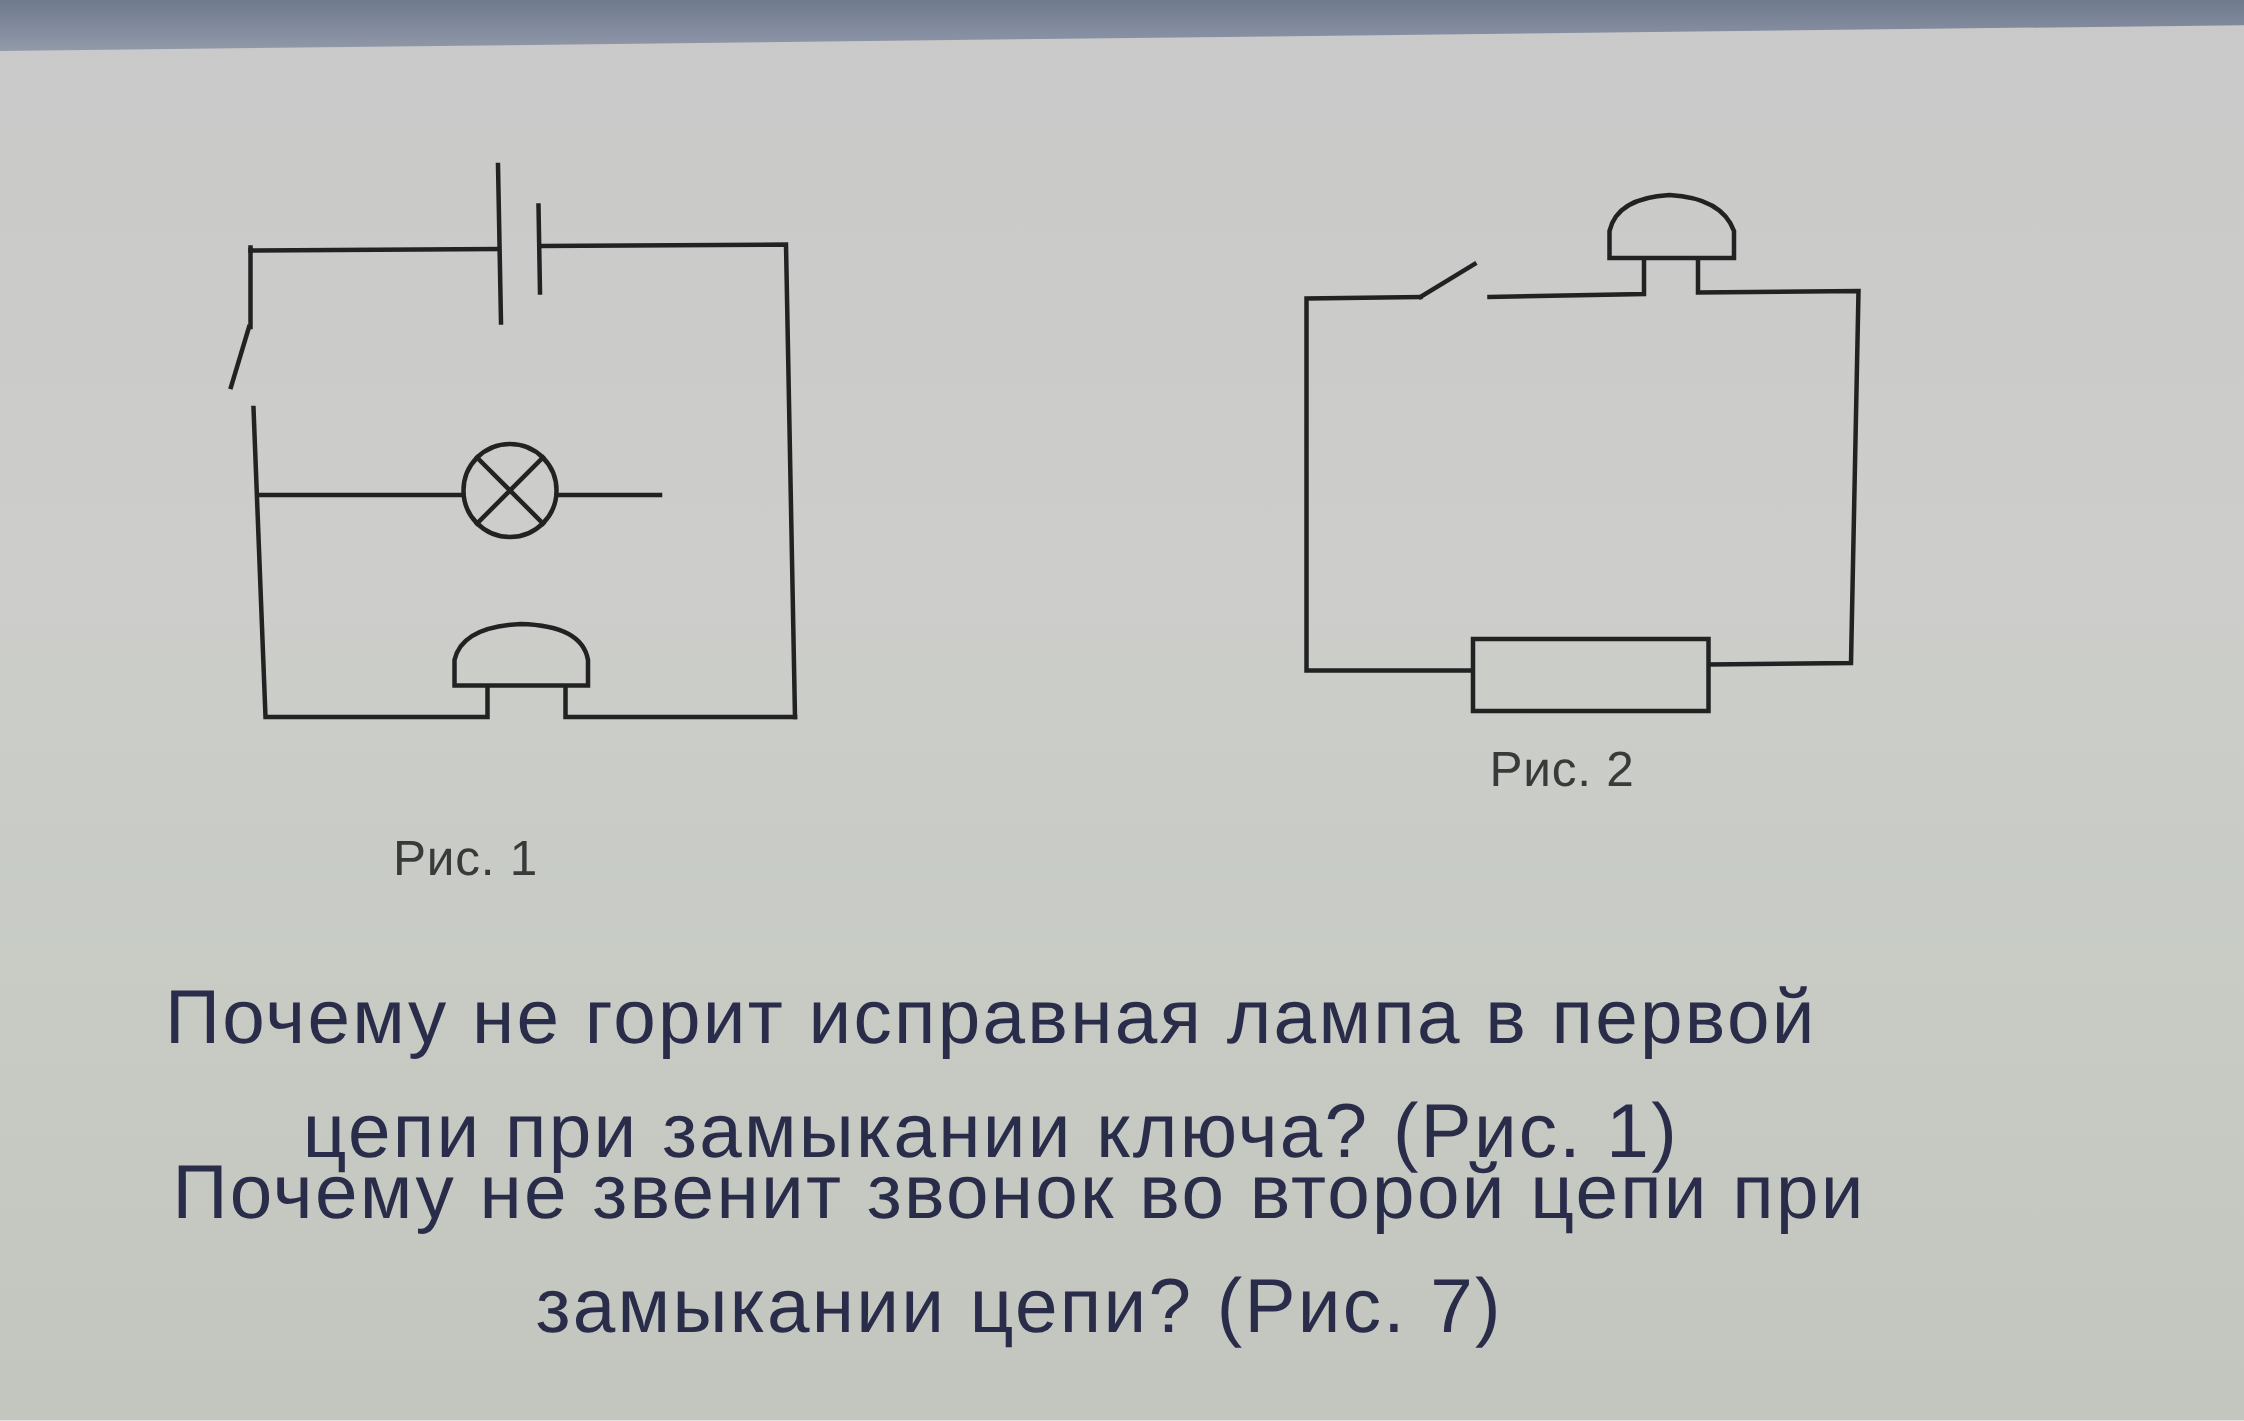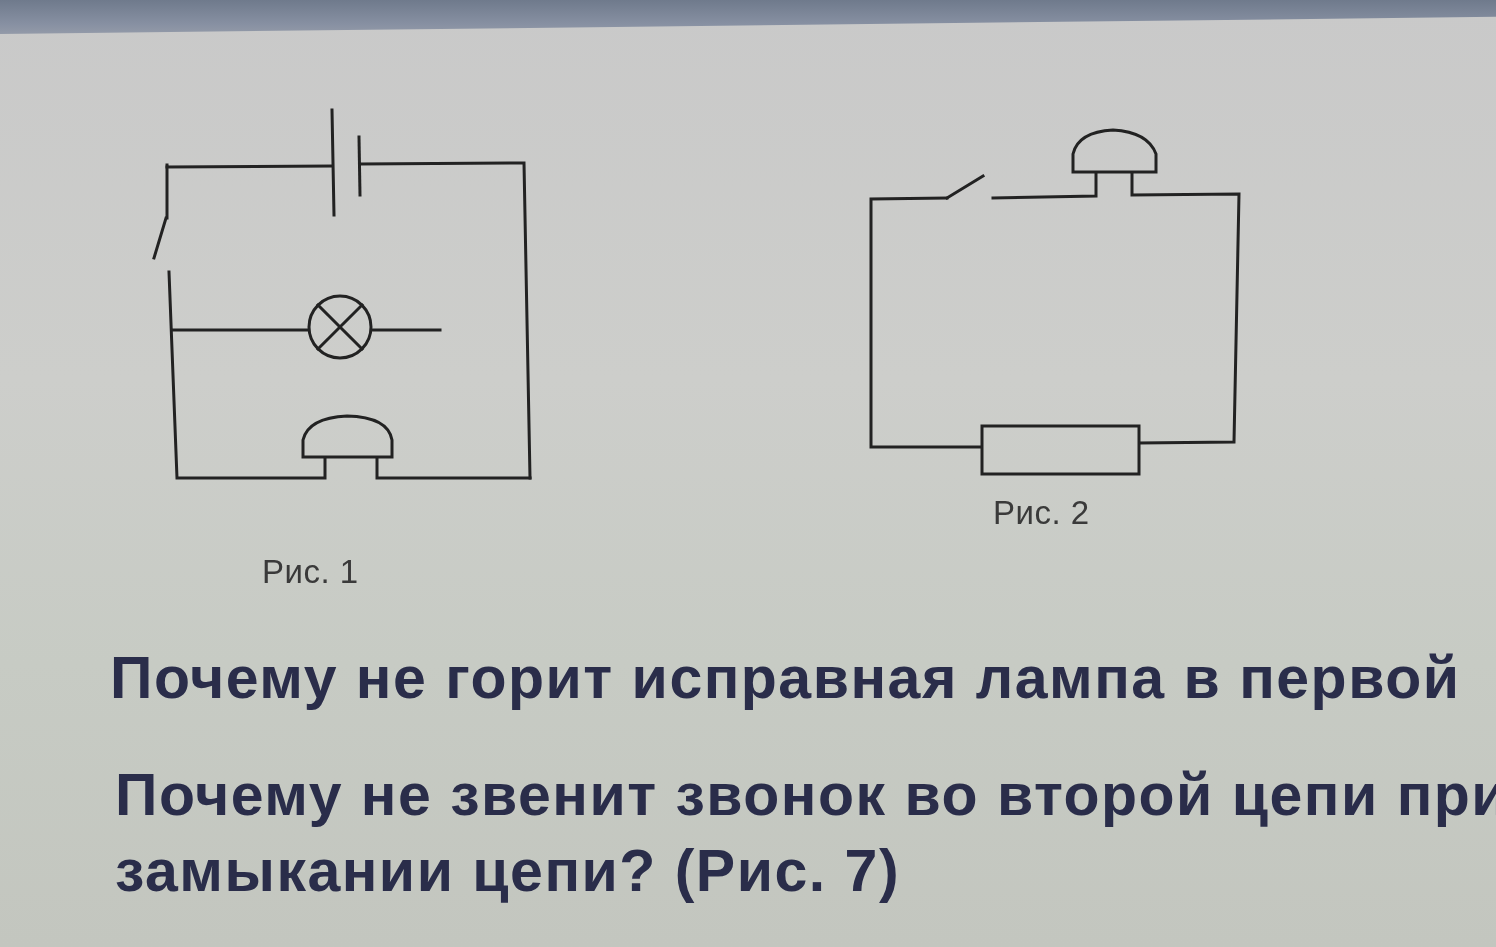--- a/index.html
+++ b/index.html
@@ -28,26 +28,27 @@
     .wire { stroke: #222; stroke-width: 3; fill: none; stroke-linecap: square; }
     .caption {
       position: absolute;
       font-size: 33px;
       color: #3a3a3a;
       letter-spacing: 0.5px;
     }
     .question {
       position: absolute;
       left: 110px;
-      font-weight: bold;
-      font-size: 59px;
+      font-weight: normal;
+      font-size: 51px;
       line-height: 76px;
       color: #2a2d4a;
       letter-spacing: 1.5px;
       white-space: nowrap;
+      text-align: center;
     }
   </style>
 </head>
 <body>
 
 <div class="top-band"></div>
 
 <svg class="circuit" style="left:140px; top:100px;" width="420" height="400" viewBox="0 0 420 400">
 
   <polyline class="wire" points="27,65 27,67 192,66"></polyline>
@@ -85,18 +86,19 @@
   <path class="wire" d="M223,62 L223,44 Q228,22 263,20 Q298,22 306,44 L306,62 Z"></path>
   <polyline class="wire" points="282,64 282,85 389,84 384,332 290,333"></polyline>
 
   <rect class="wire" x="132" y="316" width="157" height="48"></rect>
 </svg>
 
 <div class="caption" style="left:993px; top:494px;">Рис. 2</div>
 
 <div class="question" style="top:640px;">
   <div>Почему не горит исправная лампа в первой</div>
+  <div>цепи при замыкании ключа? (Рис. 1)</div>
 </div>
 
 <div class="question" style="top:757px; left:115px;">
   <div>Почему не звенит звонок во второй цепи при</div>
   <div>замыкании цепи? (Рис. 7)</div>
 </div>
 
 </body></html>

